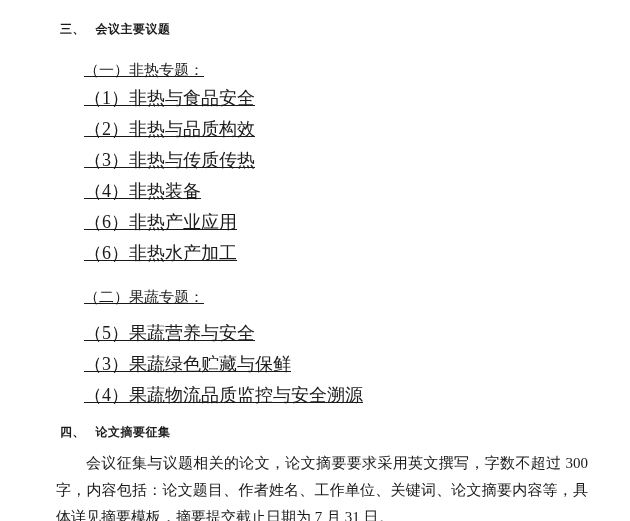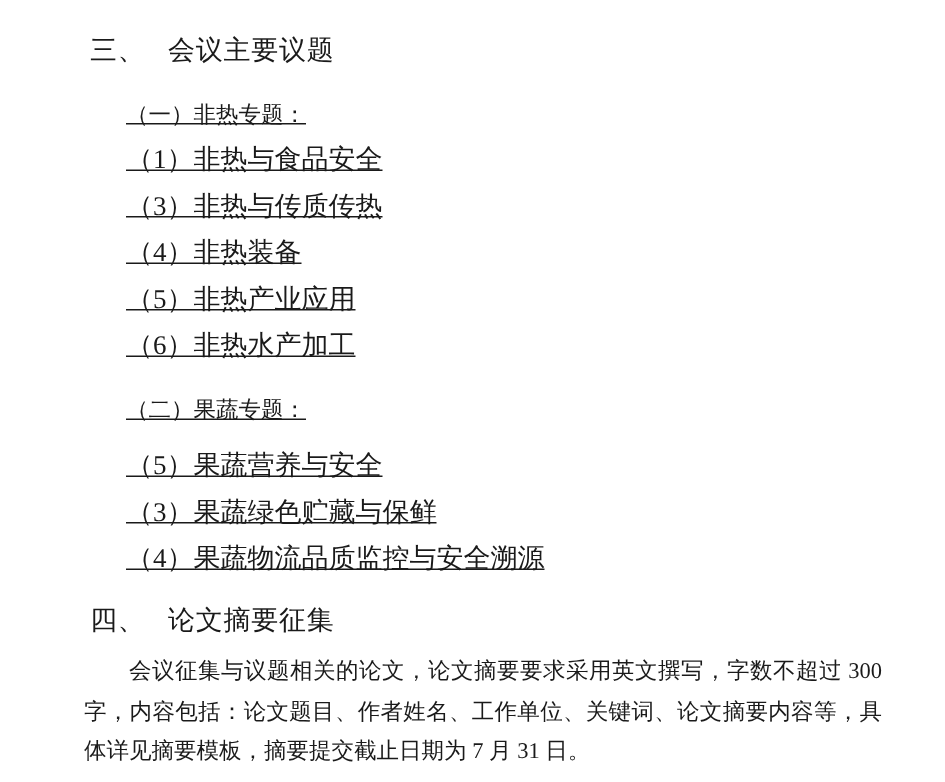--- a/index.html
+++ b/index.html
@@ -15,22 +15,22 @@
     overflow: hidden;
   }
   .page {
     position: relative;
     width: 630px;
     height: 521px;
     box-sizing: border-box;
     padding: 22px 42px 0 56px;
   }
   .section-heading {
-    font-size: 18px;
-    font-weight: normal;
+    font-size: 12px;
+    font-weight: bold;
     letter-spacing: 0.5px;
     margin: 0 0 0 4px;
     white-space: pre;
     line-height: 1.3;
   }
   .heading-gap {
     height: 18px;
   }
   .subhead {
     font-size: 15px;
@@ -72,23 +72,24 @@
 <div class="page">
 
   <div>
     <div class="section-heading">三、   会议主要议题</div>
 
     <div class="heading-gap"></div>
 
     <div class="list-block">
       <div class="subhead">（一）非热专题：</div>
       <div class="item">（1）非热与食品安全</div>
+      <div class="item">（2）非热与品质构效</div>
       <div class="item">（3）非热与传质传热</div>
       <div class="item">（4）非热装备</div>
-      <div class="item">（5）非热产业应用</div>
+      <div class="item">（6）非热产业应用</div>
       <div class="item">（6）非热水产加工</div>
     </div>
 
     <div class="block-gap"></div>
 
     <div class="list-block">
       <div class="subhead">（二）果蔬专题：</div>
       <div class="small-gap"></div>
       <div class="item">（5）果蔬营养与安全</div>
       <div class="item">（3）果蔬绿色贮藏与保鲜</div>

